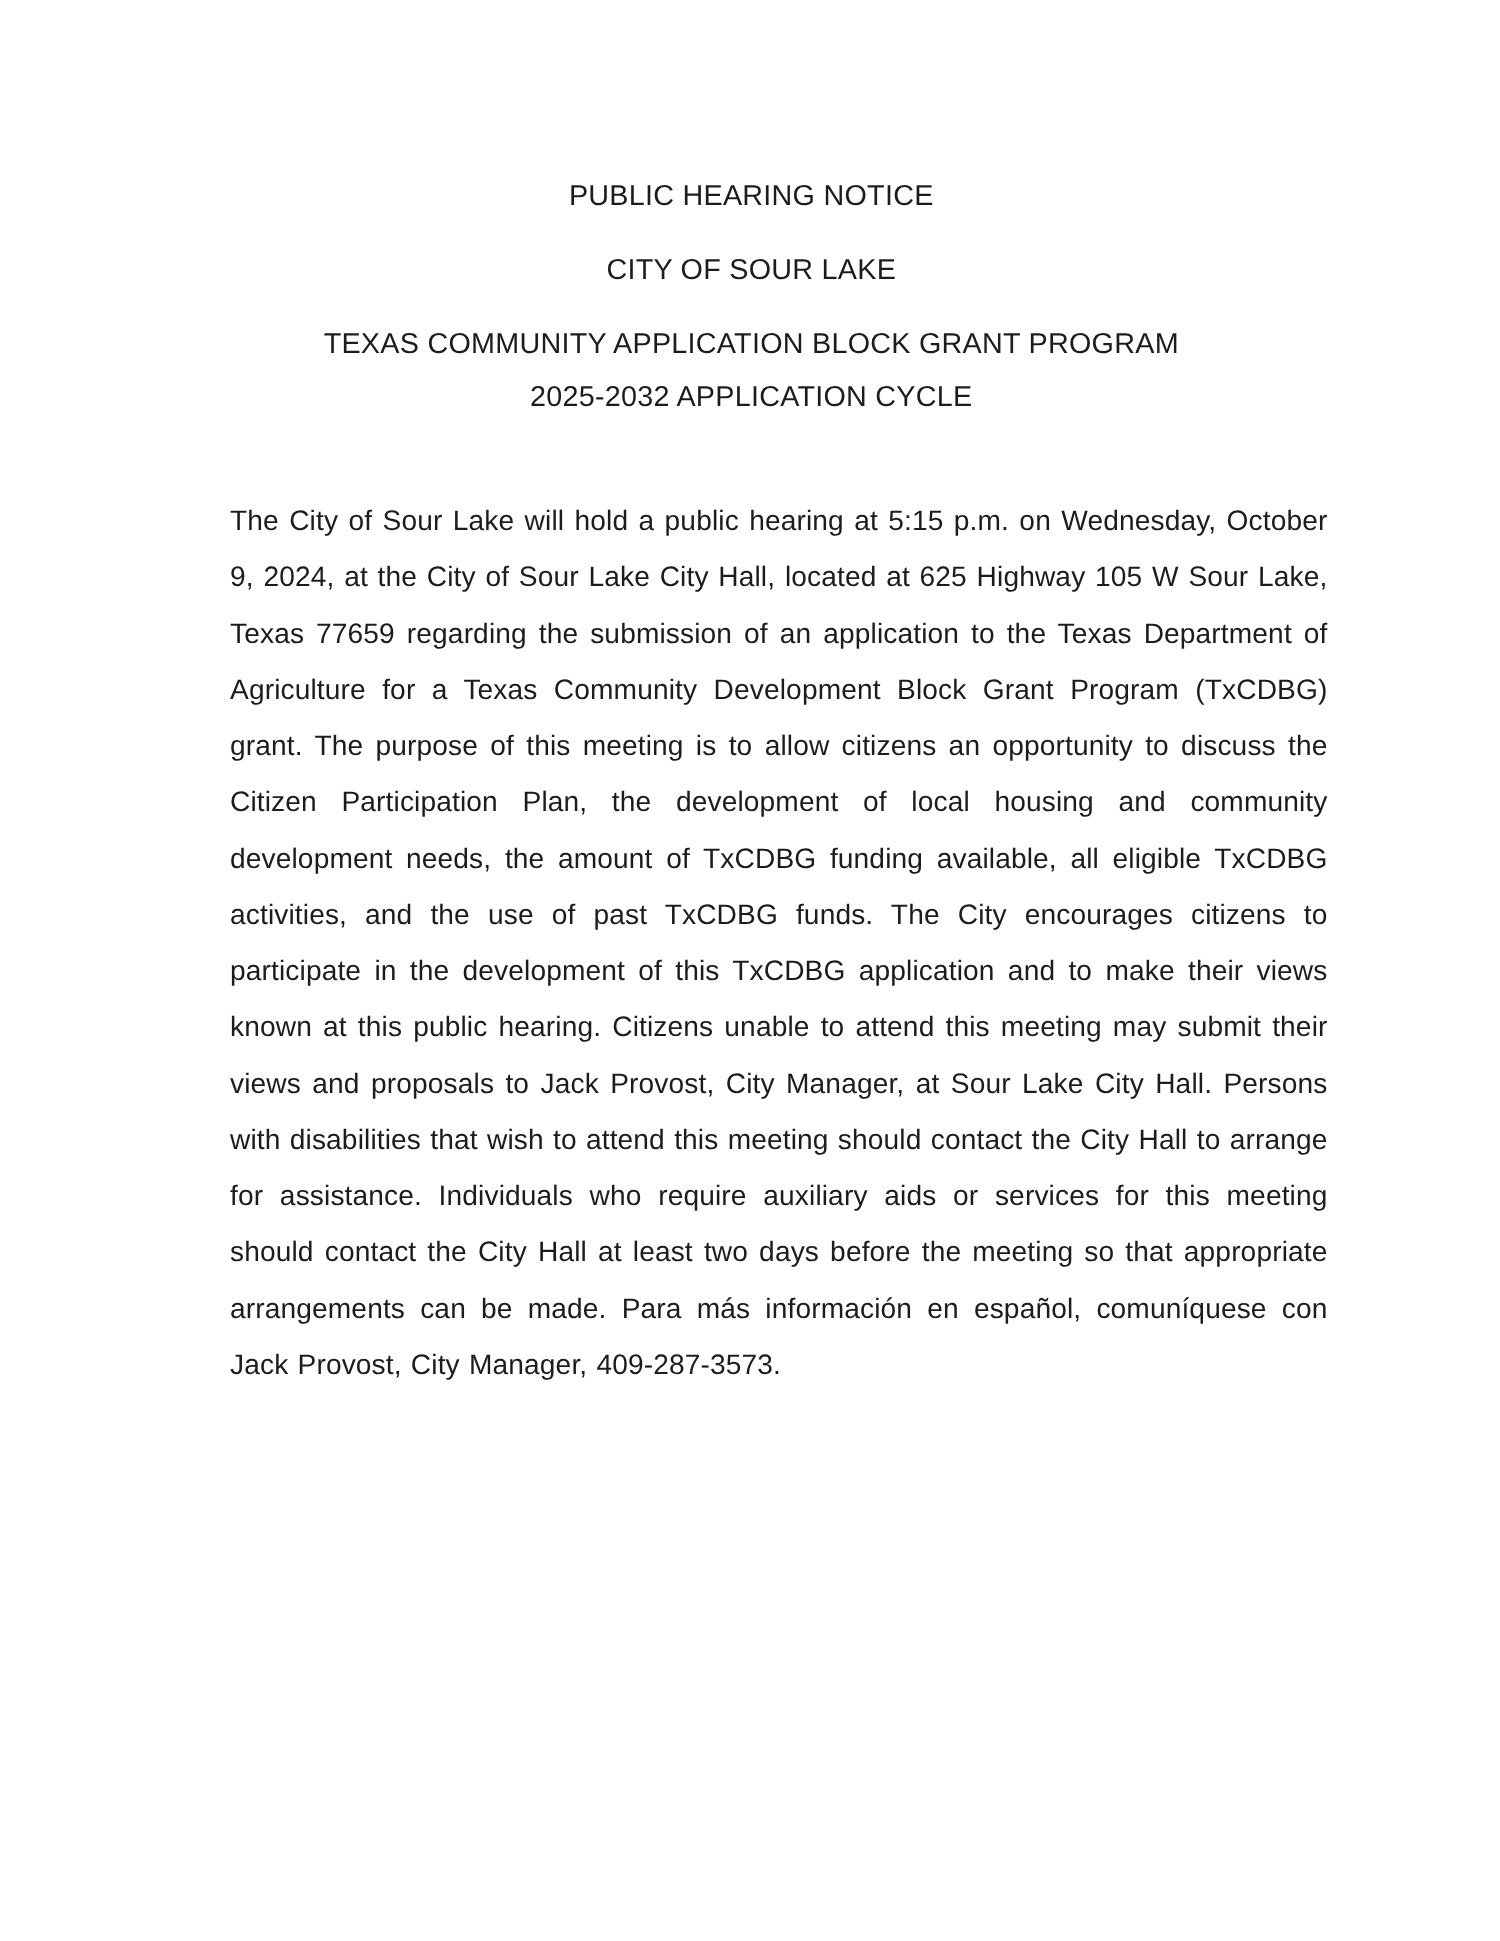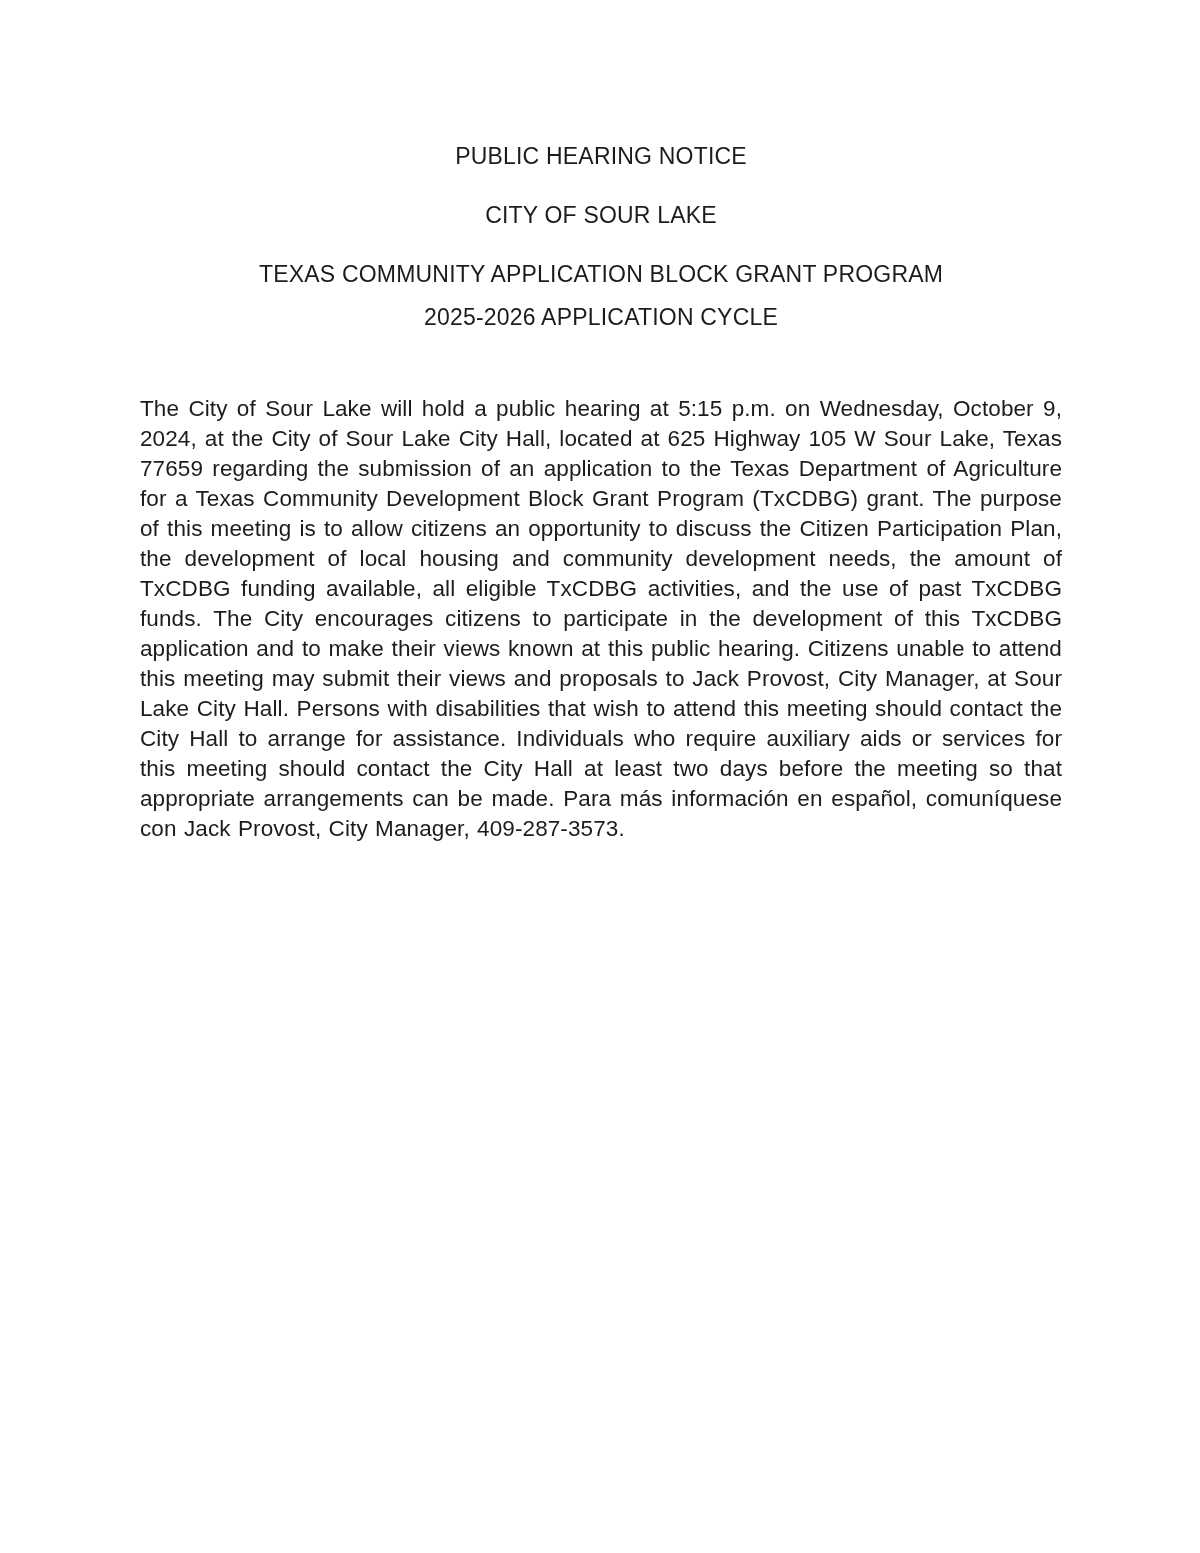--- a/index.html
+++ b/index.html
@@ -27,29 +27,30 @@
     line-height: 26px;
     margin: 0;
   }
   .heading-1 { margin-bottom: 33px; }
   .heading-2 { margin-bottom: 33px; }
   .heading-3 { margin-bottom: 17px; }
   .heading-4 { margin-bottom: 0; }
   .body-text {
     margin-top: 64px;
     font-size: 22.5px;
-    line-height: 30px;
+    line-height: 45px;
     text-align: justify;
     color: #1c1c1c;
     letter-spacing: 0.1px;
     word-spacing: 1px;
+    margin-left: 44px;
   }
 </style>
 </head>
 <body>
 
 <div class="page">
   <p class="heading heading-1">PUBLIC HEARING NOTICE</p>
   <p class="heading heading-2">CITY OF SOUR LAKE</p>
   <p class="heading heading-3">TEXAS COMMUNITY APPLICATION BLOCK GRANT PROGRAM</p>
-  <p class="heading heading-4">2025-2026 APPLICATION CYCLE</p>
+  <p class="heading heading-4">2025-2032 APPLICATION CYCLE</p>
   <p class="body-text">The City of Sour Lake will hold a public hearing at 5:15 p.m. on Wednesday, October 9, 2024, at the City of Sour Lake City Hall, located at 625 Highway 105 W Sour Lake, Texas 77659 regarding the submission of an application to the Texas Department of Agriculture for a Texas Community Development Block Grant Program (TxCDBG) grant.  The purpose of this meeting is to allow citizens an opportunity to discuss the Citizen Participation Plan, the development of local housing and community development needs, the amount of TxCDBG funding available, all eligible TxCDBG activities, and the use of past TxCDBG funds. The City encourages citizens to participate in the development of this TxCDBG application and to make their views known at this public hearing.  Citizens unable to attend this meeting may submit their views and proposals to Jack Provost, City Manager, at Sour Lake City Hall.  Persons with disabilities that wish to attend this meeting should contact the City Hall to arrange for assistance. Individuals who require auxiliary aids or services for this meeting should contact the City Hall at least two days before the meeting so that appropriate arrangements can be made.  Para más información en español, comuníquese con Jack Provost, City Manager, 409-287-3573.</p>
 </div>
 
 </body></html>

